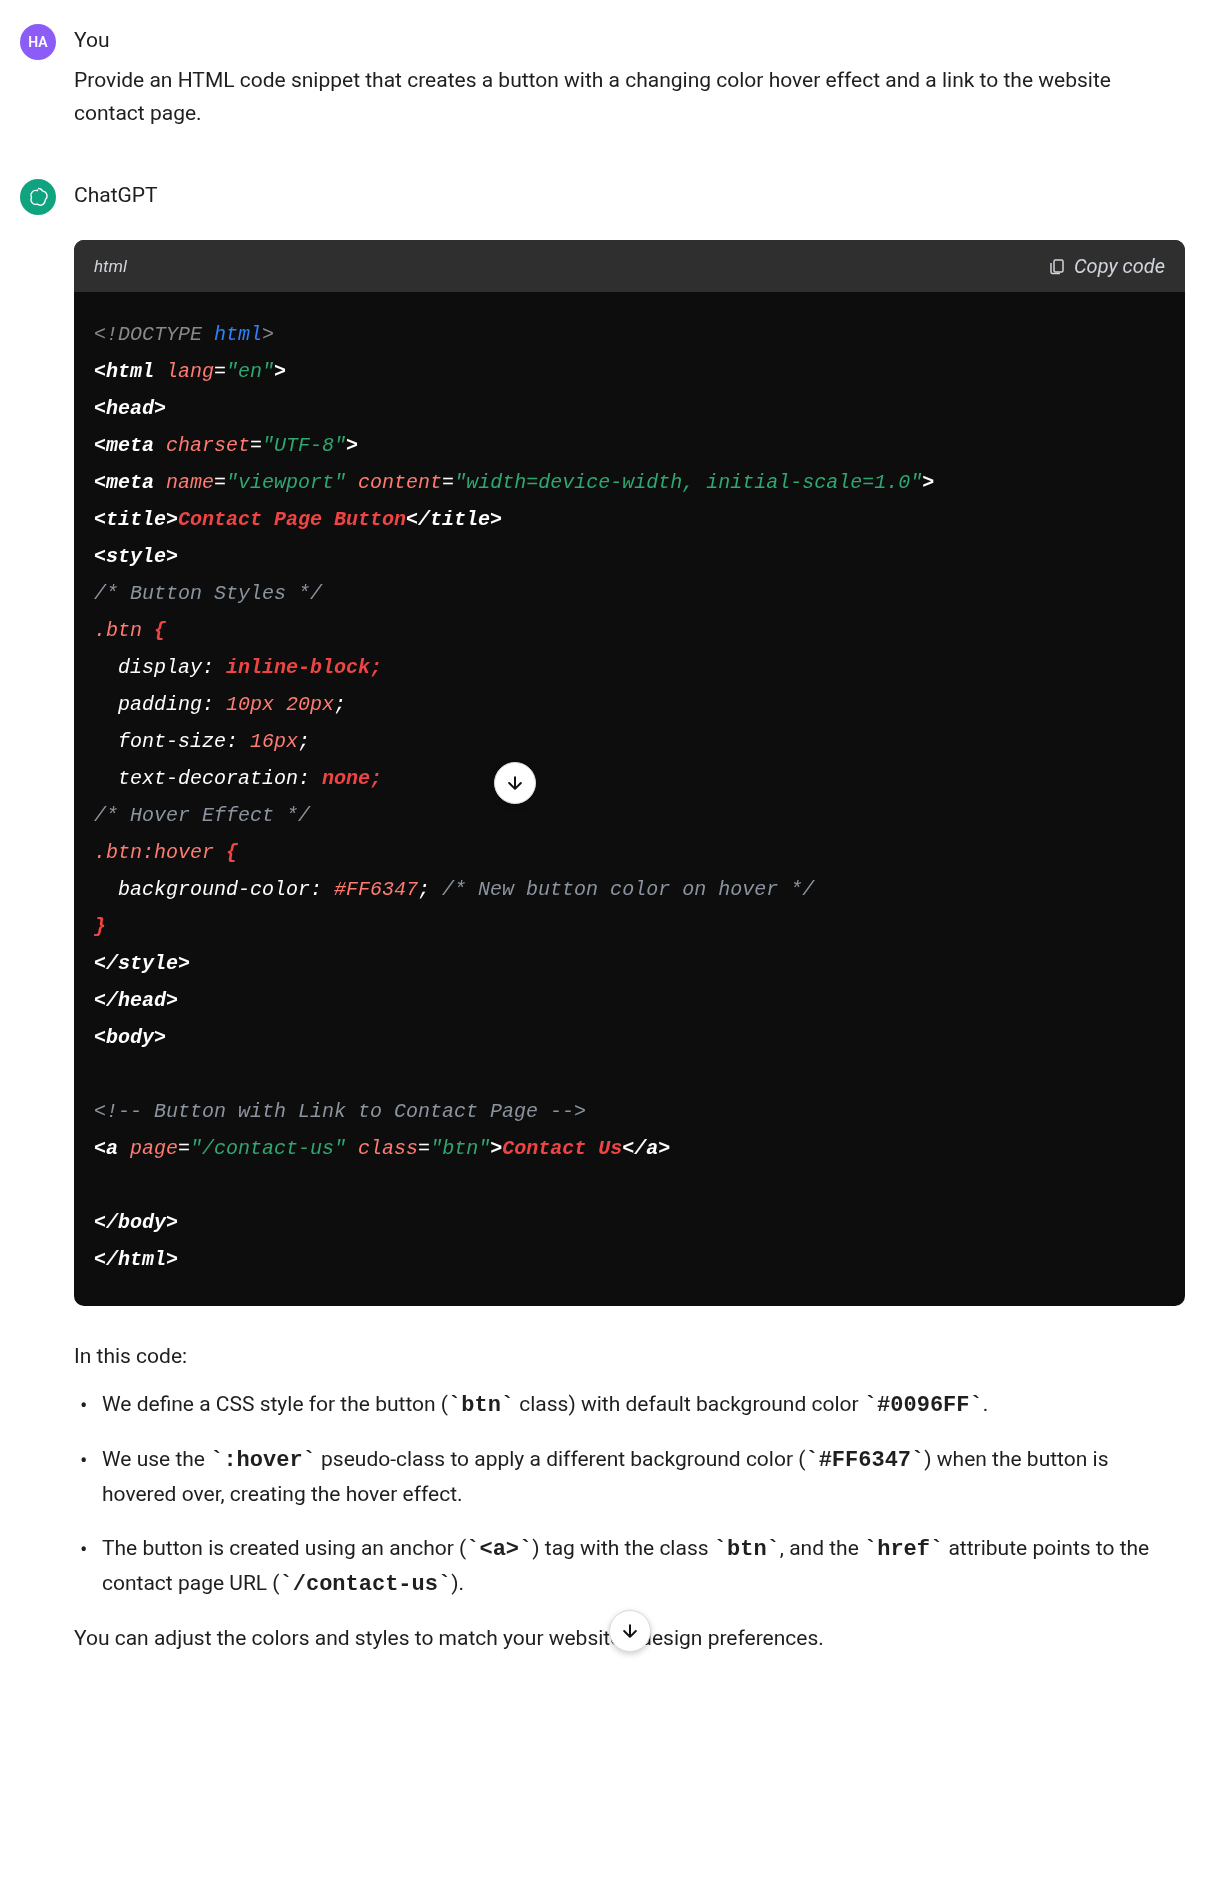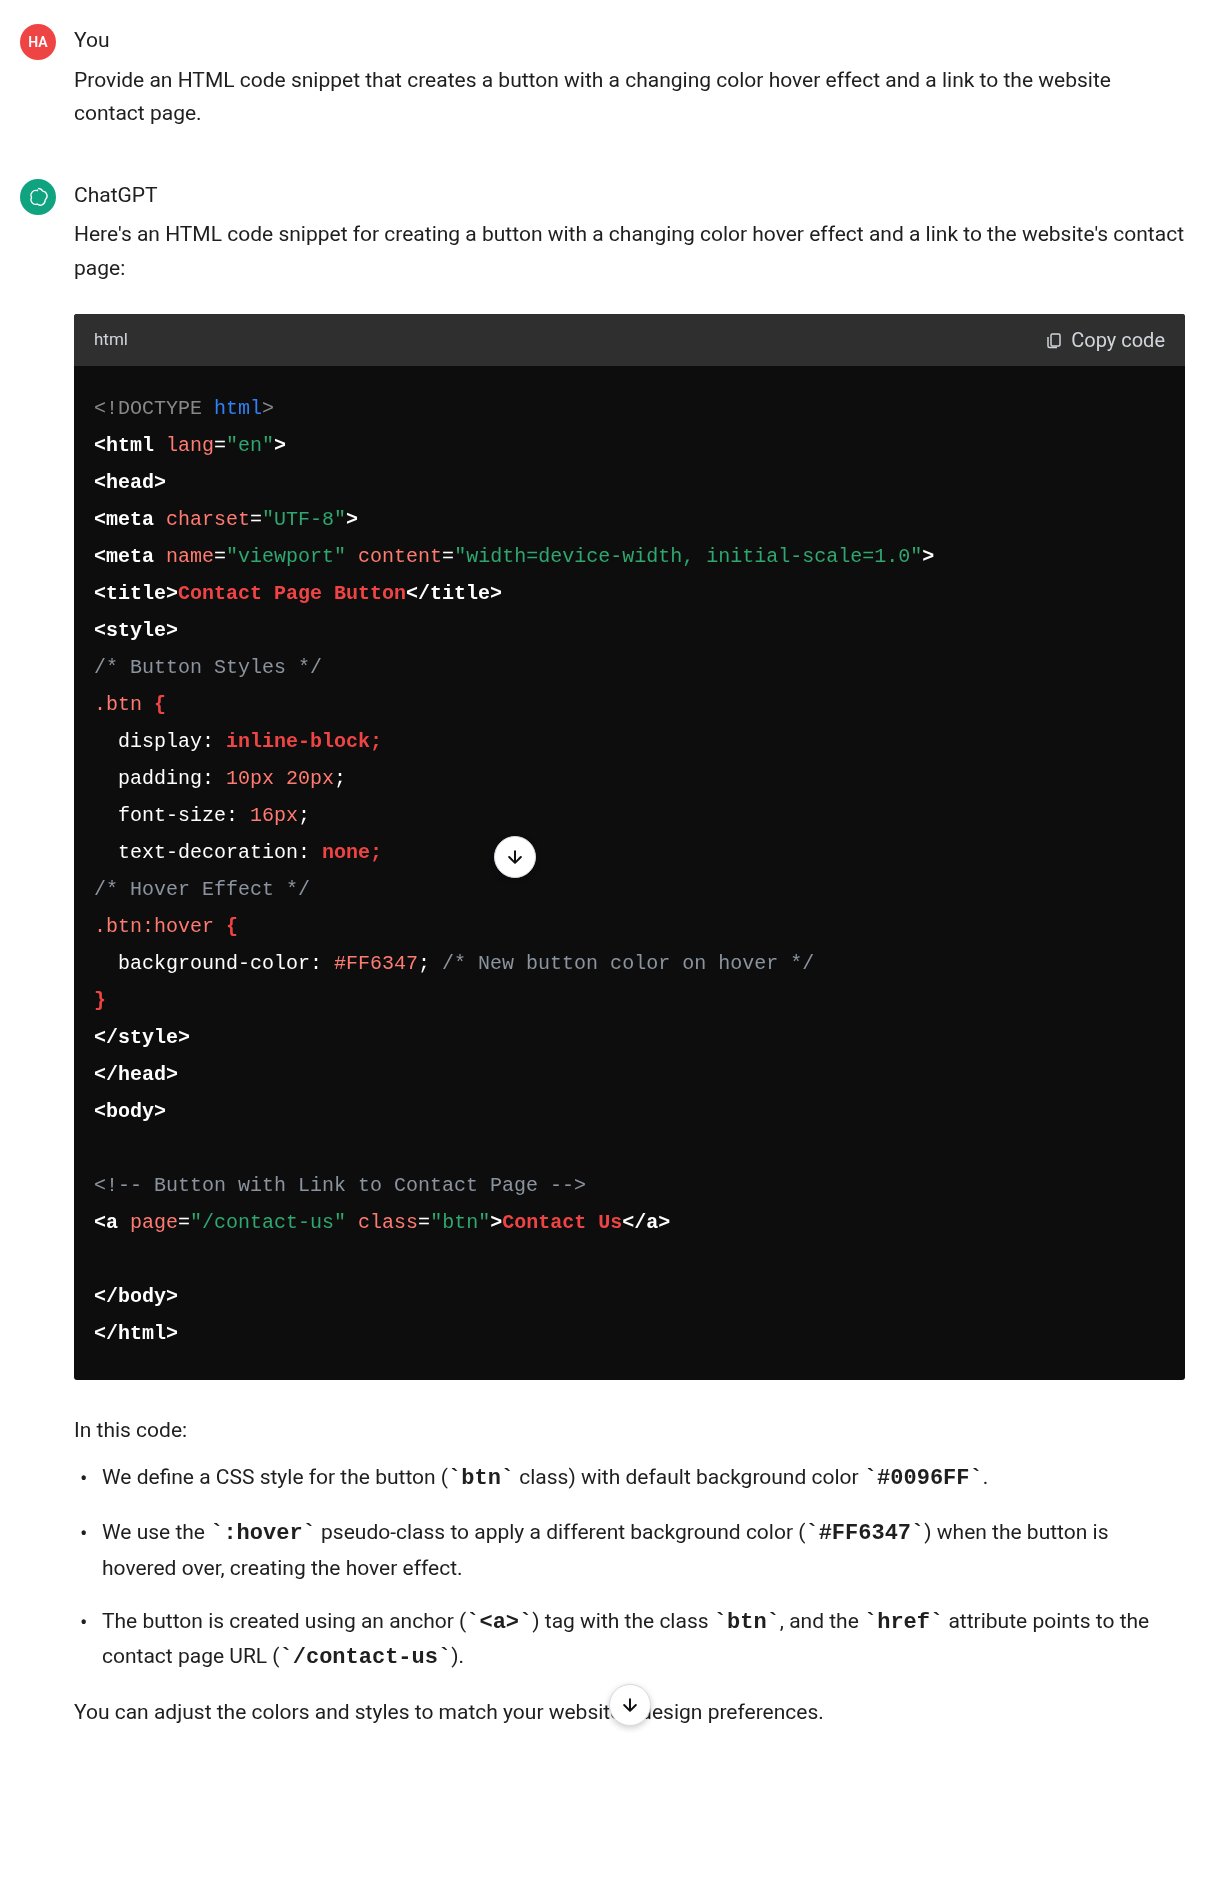--- a/index.html
+++ b/index.html
@@ -23,35 +23,36 @@
     height: 36px;
     border-radius: 50%;
     flex-shrink: 0;
     display: flex;
     align-items: center;
     justify-content: center;
     font-size: 14px;
     font-weight: 600;
     color: #fff;
   }
-  .avatar.user { background: #ef4444; }
+  .avatar.user { background: #8b5cf6; }
   .avatar.bot  { background: #10a37f; }
   .avatar.bot svg { width: 22px; height: 22px; }
   .msg-body { flex: 1; min-width: 0; }
   .sender {
     font-weight: 400;
     font-size: 21px;
     margin-bottom: 6px;
   }
   .text { font-size: 21px; }
   .code-block {
     background: #0d0d0d;
-    border-radius: 3px;
+    border-radius: 10px;
     margin: 28px 0 34px 0;
     overflow: hidden;
+    font-style: italic;
   }
   .code-header {
     background: #2f2f2f;
     display: flex;
     justify-content: space-between;
     align-items: center;
     padding: 10px 20px;
     font-size: 17px;
     color: #d1d5db;
   }
@@ -144,21 +145,20 @@
 </div>
 
 <div class="msg">
   <div class="avatar bot">
     <svg viewBox="0 0 24 24" fill="none" stroke="#fff" stroke-width="1.4">
       <path d="M12 2.5c2.3 0 4.3 1.3 5.3 3.2 2.1.3 3.9 1.8 4.4 3.9.6 2.1-.2 4.3-1.9 5.6.1 2.1-1 4.1-2.9 5.1-1.9 1-4.2.7-5.8-.6-2 .7-4.3.1-5.6-1.6-1.4-1.7-1.5-4-.5-5.8-1-1.8-.8-4.1.6-5.7 1.4-1.6 3.6-2.2 5.6-1.5.2-.4.5-.8.8-1.1"></path>
     </svg>
   </div>
   <div class="msg-body">
     <div class="sender">ChatGPT</div>
-    <div class="text">Here's an HTML code snippet for creating a button with a changing color hover effect and a link to the website's contact page:</div>
 
     <div class="code-block">
       <div class="code-header">
         <span>html</span>
         <div class="copy-btn">
           <svg viewBox="0 0 24 24" fill="none" stroke="currentColor" stroke-width="2">
             <rect x="8" y="4" width="12" height="16" rx="2"></rect>
             <path d="M4 8v12a2 2 0 0 0 2 2h10"></path>
           </svg>
           <span>Copy code</span>

